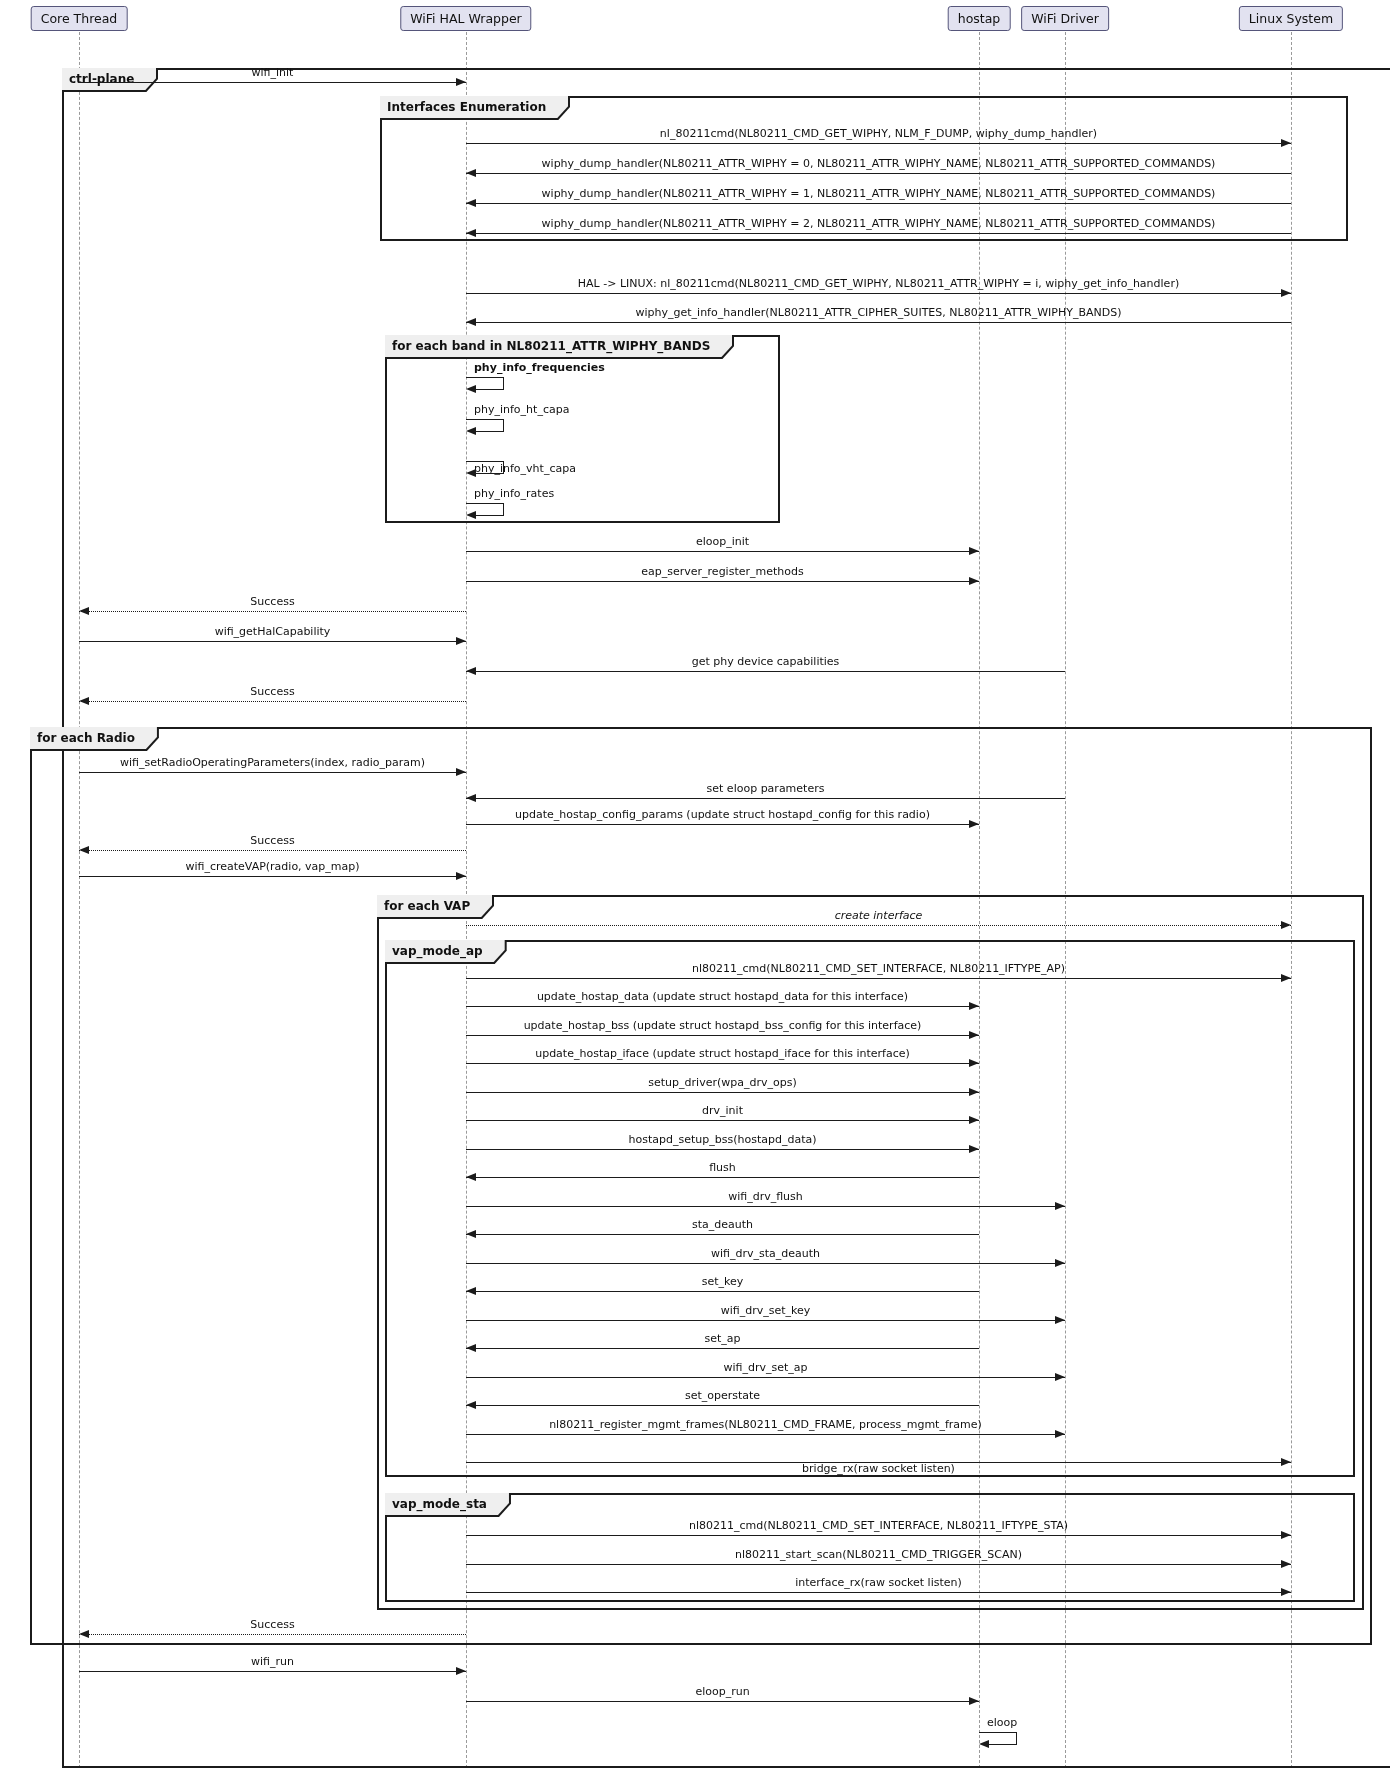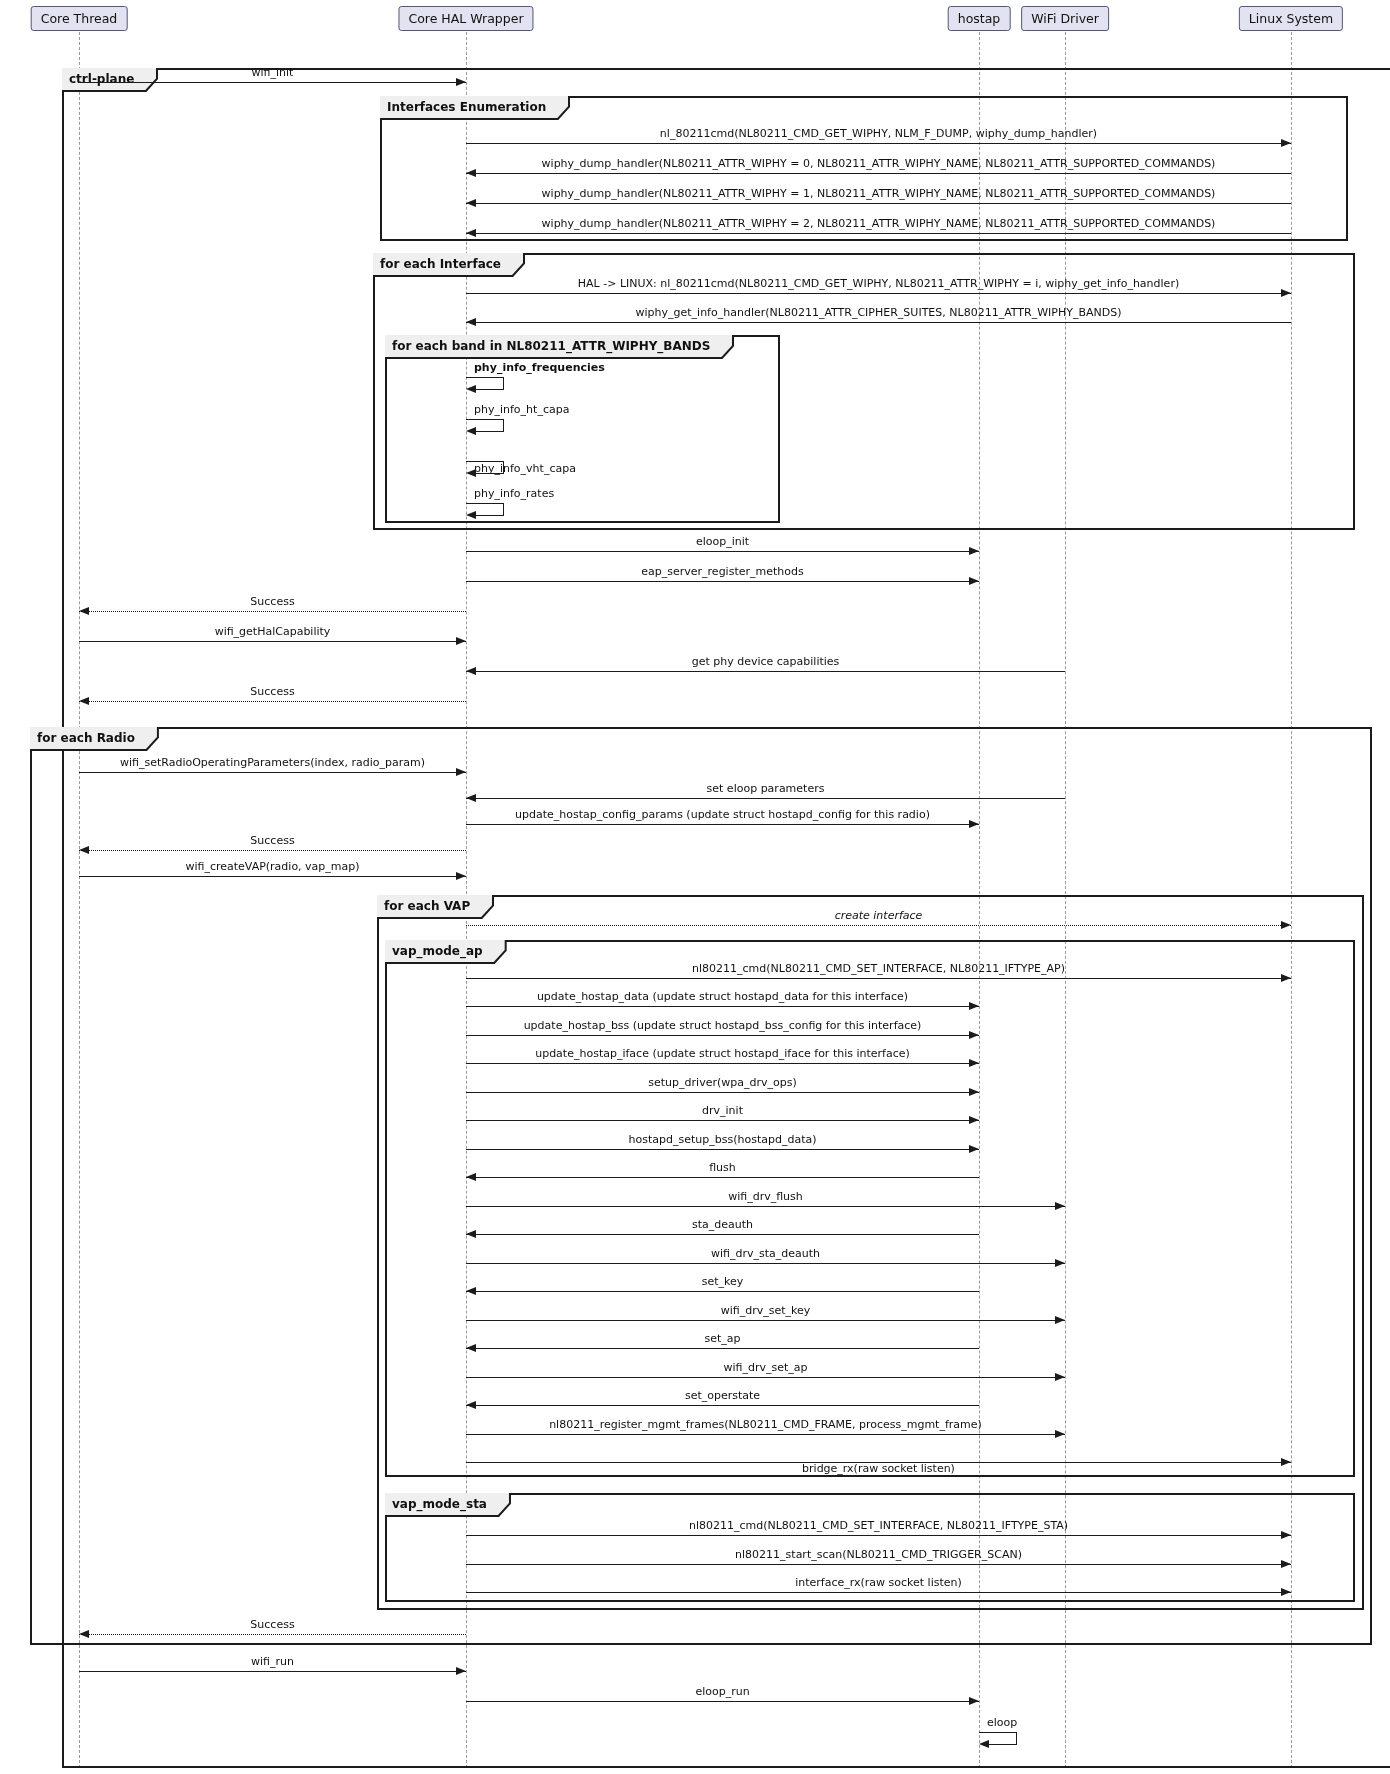--- a/index.html
+++ b/index.html
@@ -51,27 +51,20 @@
         <span class="lbl">ctrl-plane</span>
       </div>
     </div>
     <div class="frame" style="left: 380px; top: 96px; width: 964px; height: 141px;">
       <div class="ftab">
         <div class="bg"></div>
         <div class="fg"></div>
         <span class="lbl">Interfaces Enumeration</span>
       </div>
     </div>
-    <div class="frame" style="left: 373px; top: 253px; width: 978px; height: 273px;">
-      <div class="ftab">
-        <div class="bg"></div>
-        <div class="fg"></div>
-        <span class="lbl">for each Interface</span>
-      </div>
-    </div>
     <div class="frame" style="left: 385px; top: 335px; width: 391px; height: 184px;">
       <div class="ftab">
         <div class="bg"></div>
         <div class="fg"></div>
         <span class="lbl">for each band in NL80211_ATTR_WIPHY_BANDS</span>
       </div>
     </div>
     <div class="frame" style="left: 30px; top: 727px; width: 1338px; height: 914px;">
       <div class="ftab">
         <div class="bg"></div>
@@ -94,21 +87,21 @@
       </div>
     </div>
     <div class="frame" style="left: 385px; top: 1493px; width: 966px; height: 105px;">
       <div class="ftab">
         <div class="bg"></div>
         <div class="fg"></div>
         <span class="lbl">vap_mode_sta</span>
       </div>
     </div>
     <div class="participant" style="left: 79px; top: 6px;">Core Thread</div>
-    <div class="participant" style="left: 466px; top: 6px;">Core HAL Wrapper</div>
+    <div class="participant" style="left: 466px; top: 6px;">WiFi HAL Wrapper</div>
     <div class="participant" style="left: 979px; top: 6px;">hostap</div>
     <div class="participant" style="left: 1065px; top: 6px;">WiFi Driver</div>
     <div class="participant" style="left: 1291px; top: 6px;">Linux System</div>
     <div class="msg-line solid" style="left: 79px; top: 82px; width: 387px;"></div>
     <div class="msg-label" style="left: 272.5px; top: 66px;">wifi_init</div>
     <div class="arr right" style="top: 78px; left: 456px;"></div>
     <div class="msg-line solid" style="left: 466px; top: 143px; width: 825px;"></div>
     <div class="msg-label" style="left: 878.5px; top: 127px;">nl_80211cmd(NL80211_CMD_GET_WIPHY, NLM_F_DUMP, wiphy_dump_handler)</div>
     <div class="arr right" style="top: 139px; left: 1281px;"></div>
     <div class="msg-line solid" style="left: 466px; top: 173px; width: 825px;"></div>

